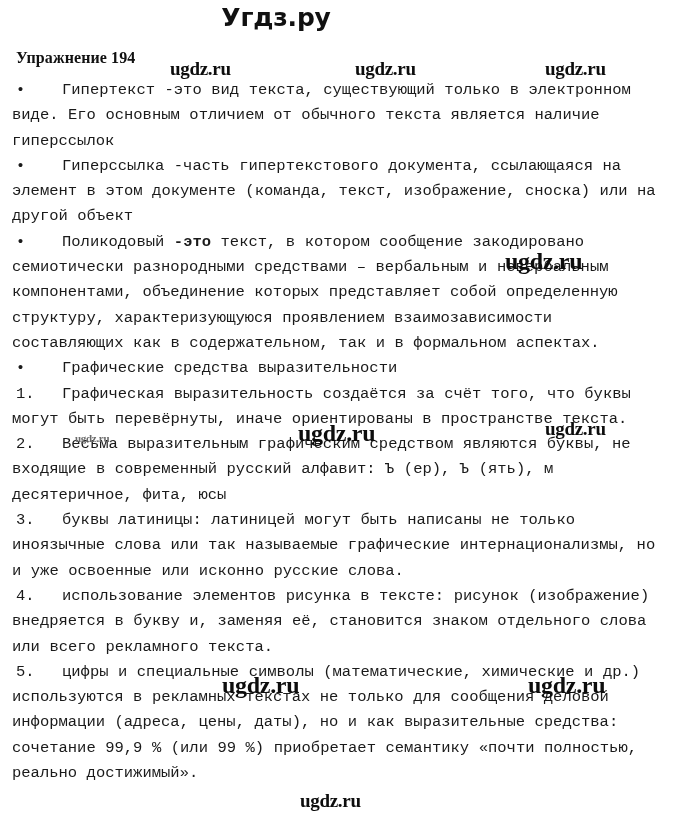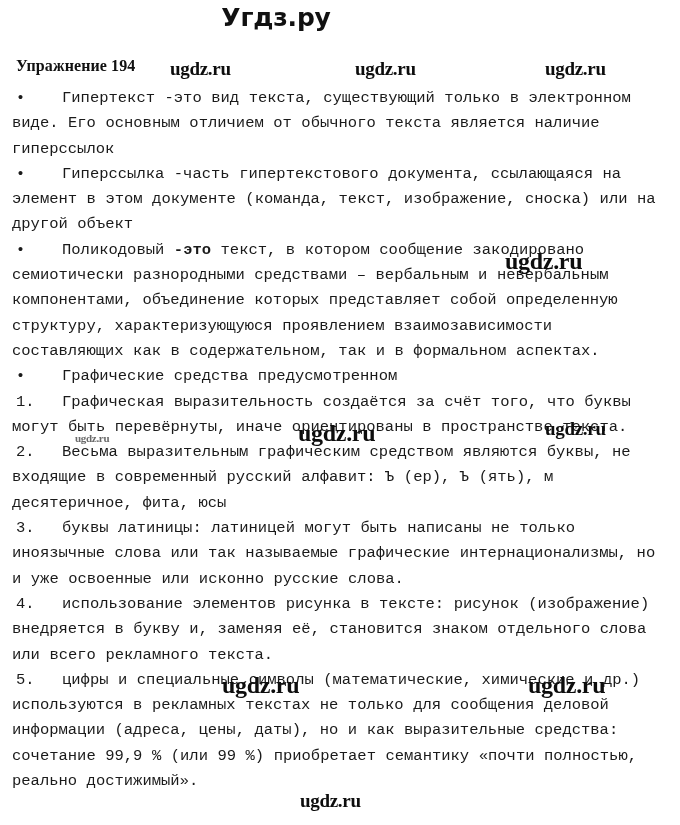--- a/index.html
+++ b/index.html
@@ -40,21 +40,21 @@
     font-size: 25px;
     letter-spacing: -0.2px;
     color: #111111;
     line-height: 32px;
     display: inline-block;
   }
 
   
   .doc {
     position: absolute;
-    top: 56px;
+    top: 48px;
     left: 12px;
     width: 656px;
   }
 
   .ex-title {
     font-family: "Liberation Serif", "DejaVu Serif", serif;
     font-weight: 700;
     font-size: 16px;
     line-height: 20px;
     margin: 0 0 10px 4px;
@@ -117,21 +117,21 @@
   <div class="site-header">
     <span class="site-logo">Угдз.ру</span>
   </div>
 
   <div class="doc">
     <h1 class="ex-title">Упражнение 194</h1>
     <div id="blocks">
         <p class="block marked"><span class="marker bullet">•</span><span class="body-text"><span>Гипертекст -это вид текста, существующий только в электронном виде. Его основным отличием от обычного текста является наличие гиперссылок</span></span></p>
         <p class="block marked"><span class="marker bullet">•</span><span class="body-text"><span>Гиперссылка -часть гипертекстового документа, ссылающаяся на элемент в этом документе (команда, текст, изображение, сноска) или на другой объект</span></span></p>
         <p class="block marked"><span class="marker bullet">•</span><span class="body-text"><span>Поликодовый </span><b>-это</b><span> текст, в котором сообщение закодировано семиотически разнородными средствами – вербальным и невербальным компонентами, объединение которых представляет собой определенную структуру, характеризующуюся проявлением взаимозависимости составляющих как в содержательном, так и в формальном аспектах.</span></span></p>
-        <p class="block marked"><span class="marker bullet">•</span><span class="body-text"><span>Графические средства предусмотренном</span></span></p>
+        <p class="block marked"><span class="marker bullet">•</span><span class="body-text"><span>Графические средства выразительности</span></span></p>
         <p class="block marked"><span class="marker number">1.</span><span class="body-text"><span>Графическая выразительность создаётся за счёт того, что буквы могут быть перевёрнуты, иначе ориентированы в пространстве текста.</span></span></p>
         <p class="block marked"><span class="marker number">2.</span><span class="body-text"><span>Весьма выразительным графическим средством являются буквы, не входящие в современный русский алфавит: Ъ (ер), Ъ (ять), м десятеричное, фита, юсы</span></span></p>
         <p class="block marked"><span class="marker number">3.</span><span class="body-text"><span>буквы латиницы: латиницей могут быть написаны не только иноязычные слова или так называемые графические интернационализмы, но и уже освоенные или исконно русские слова.</span></span></p>
         <p class="block marked"><span class="marker number">4.</span><span class="body-text"><span>использование элементов рисунка в тексте: рисунок (изображение) внедряется в букву и, заменяя её, становится знаком отдельного слова или всего рекламного текста.</span></span></p>
         <p class="block marked"><span class="marker number">5.</span><span class="body-text"><span>цифры и специальные символы (математические, химические и др.) используются в рекламных текстах не только для сообщения деловой информации (адреса, цены, даты), но и как выразительные средства: сочетание 99,9 % (или 99 %) приобретает семантику «почти полностью, реально достижимый».</span></span></p>
       </div>
   </div>
 
   <div id="watermark-layer">
       <span class="wm mid" style="left: 170px; top: 58px;">ugdz.ru</span>

